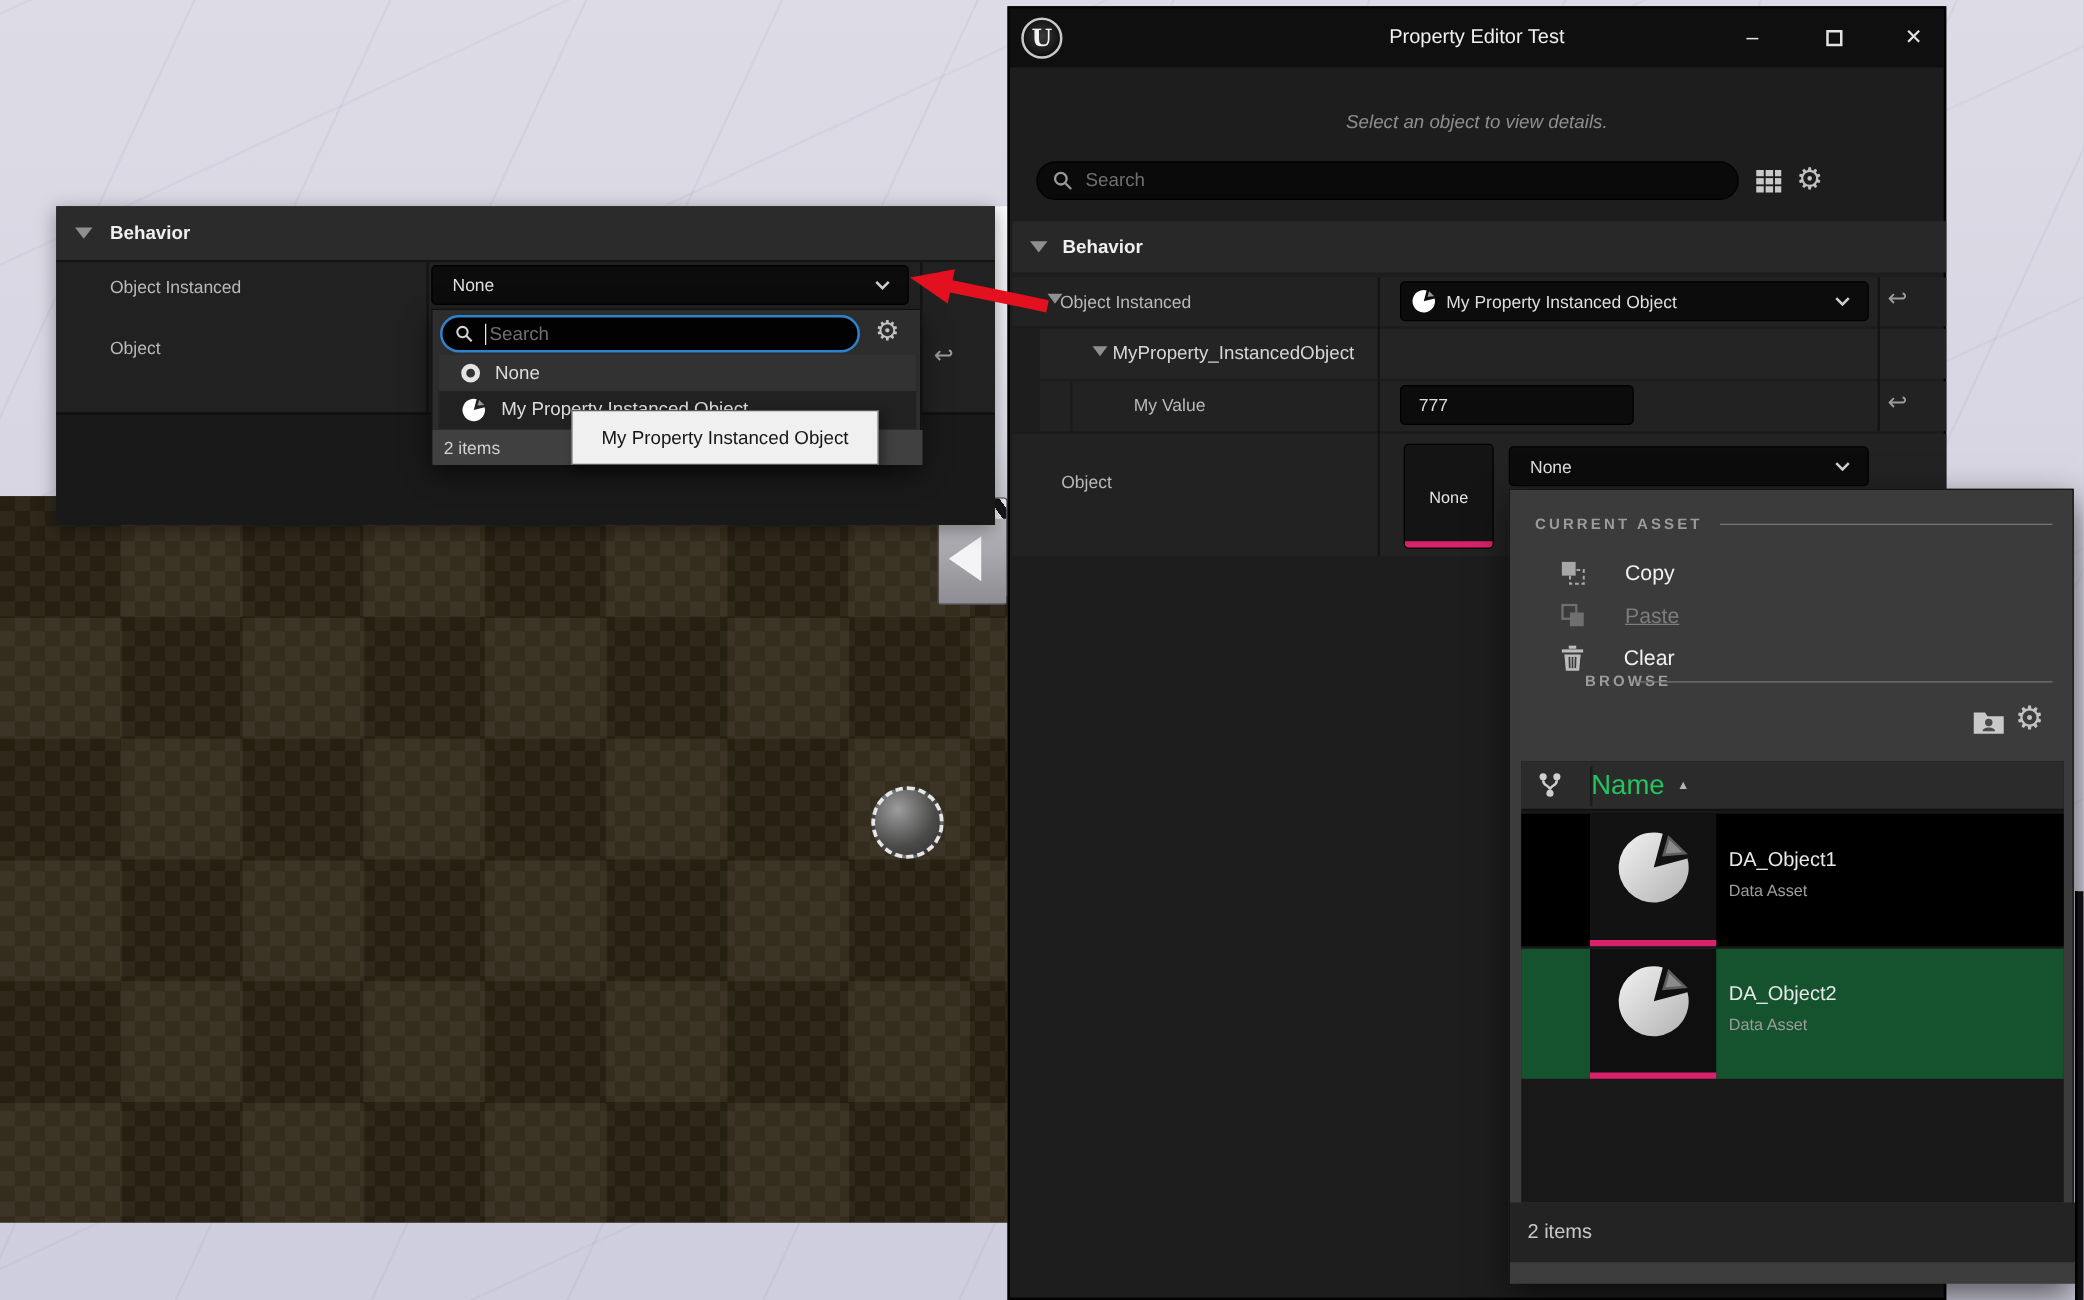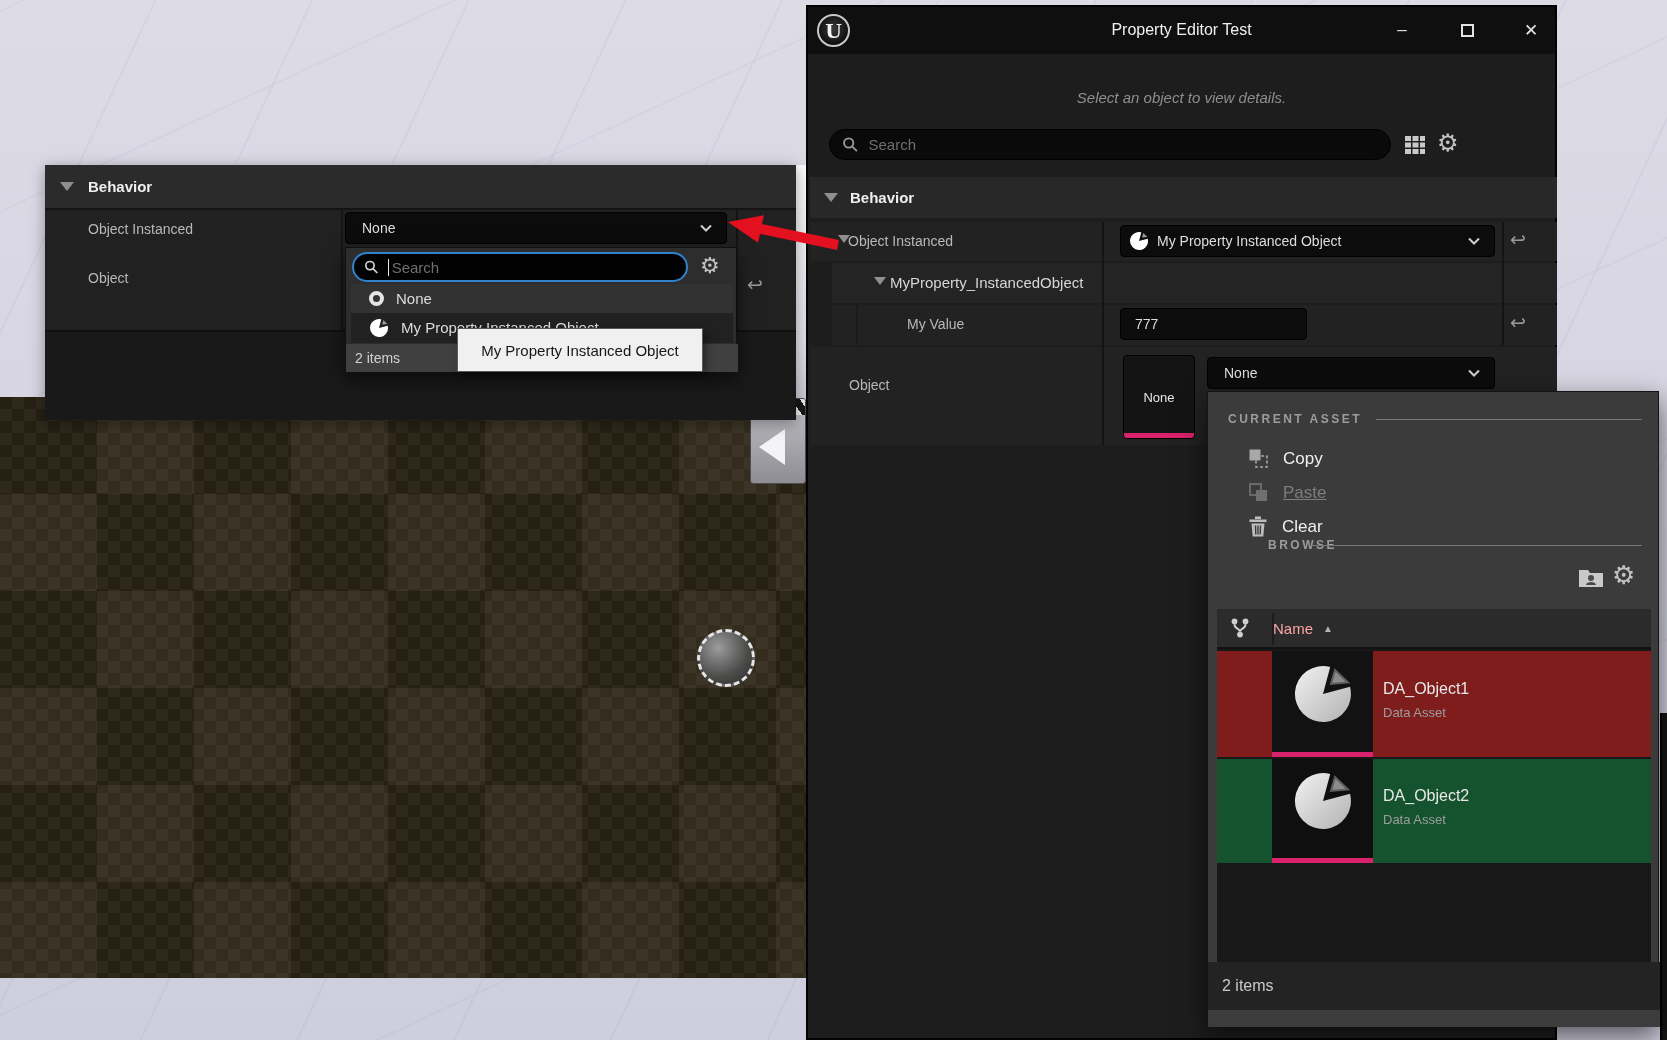--- a/index.html
+++ b/index.html
@@ -83,21 +83,21 @@
   .rw-sec b{color:#efefef;font-size:15px;margin-left:12px;}
   .rw-row{position:absolute;background:#222222;}
   .rw-label{position:absolute;color:#b9b9b9;font-size:14px;}
   .tri-sm{display:inline-block;width:0;height:0;border-left:6px solid transparent;
     border-right:6px solid transparent;border-top:8px solid #8f8f8f;margin-left:14px;}
   
   #amenu{left:1207px;top:391px;width:452px;height:635px;background:#3b3b3b;border:1px solid #151515;
     box-shadow:0 10px 26px rgba(0,0,0,.6);z-index:50;}
   .menu-head{position:absolute;left:20px;color:#9c9c9c;font-size:12px;font-weight:bold;letter-spacing:2.5px;}
   .menu-line{position:absolute;height:1px;background:#767676;}
-  .menu-item{position:absolute;left:40px;display:flex;align-items:center;gap:14px;font-size:17px;color:#f0f0f0;}
+  .menu-item{position:absolute;left:40px;display:flex;align-items:center;gap:31px;font-size:17px;color:#f0f0f0;}
   .menu-item.disabled{color:#7d7d7d;}
   #alist{position:absolute;left:9px;top:217px;width:434px;height:353px;background:#181818;}
   #alist-header{position:absolute;left:0;top:0;width:100%;height:40px;background:#2b2b2b;
     display:flex;align-items:center;border-bottom:2px solid #121212;}
   .arow{position:absolute;left:0;width:100%;}
   .thumbcell{position:absolute;left:55px;top:0;width:101px;height:100%;background:#121212;}
   .pinkbar{position:absolute;left:0;bottom:0;width:100%;height:5px;background:#d9226b;}
   .aname{position:absolute;left:166px;color:#e8e8e8;font-size:16px;}
   .atype{position:absolute;left:166px;color:#9d9d9d;font-size:13px;}
   #items-bar{position:absolute;left:0;top:570px;width:452px;height:48px;background:#232323;
@@ -308,25 +308,25 @@
 
     <div id="alist">
       <div id="alist-header">
         <svg style="margin-left:12px;" width="22" height="22" viewBox="0 0 20 20">
           <circle cx="5" cy="4" r="2.6" fill="#cfcfcf"></circle>
             <circle cx="15" cy="4" r="2.6" fill="#cfcfcf"></circle>
           <circle cx="10" cy="16" r="2.6" fill="#cfcfcf"></circle>
           <path d="M5,6.5 C5,11 10,10 10,13.5 M15,6.5 C15,11 10,10 10,13.5" fill="none" stroke="#cfcfcf" stroke-width="1.8"></path>
         </svg>
         <div class="vline" style="left:55px;top:4px;height:32px;background:#1c1c1c;"></div>
-        <span style="margin-left:22px;color:#fca5a5;font-size:15px;">Name</span>
+        <span style="margin-left:22px;color:#22c55e;font-size:22px;">Name</span>
         <span style="margin-left:10px;color:#b5b5b5;font-size:10px;">▲</span>
       </div>
 
-      <div class="arow" style="top:42px;height:106px;background:#7f1d1d;">
+      <div class="arow" style="top:42px;height:106px;background:#000000;">
         <div class="thumbcell">
           <svg style="margin:11px auto;" width="64" height="64" viewBox="0 0 64 64">
             <defs>
                 <linearGradient id="g1" x1="0" y1="0" x2="1" y2="1">
               <stop offset="0" stop-color="#f2f2f2"></stop>
                   <stop offset="1" stop-color="#b2b2b2"></stop>
                 </linearGradient>
               </defs>
             <path d="M32,32 L59,24.8 A28,28 0 1 1 39.2,5 Z" fill="url(#g1)"></path>
             <polygon points="44,8 57,20.5 40,22" fill="#8b8b8b" stroke="#5e5e5e" stroke-width="2"></polygon>

